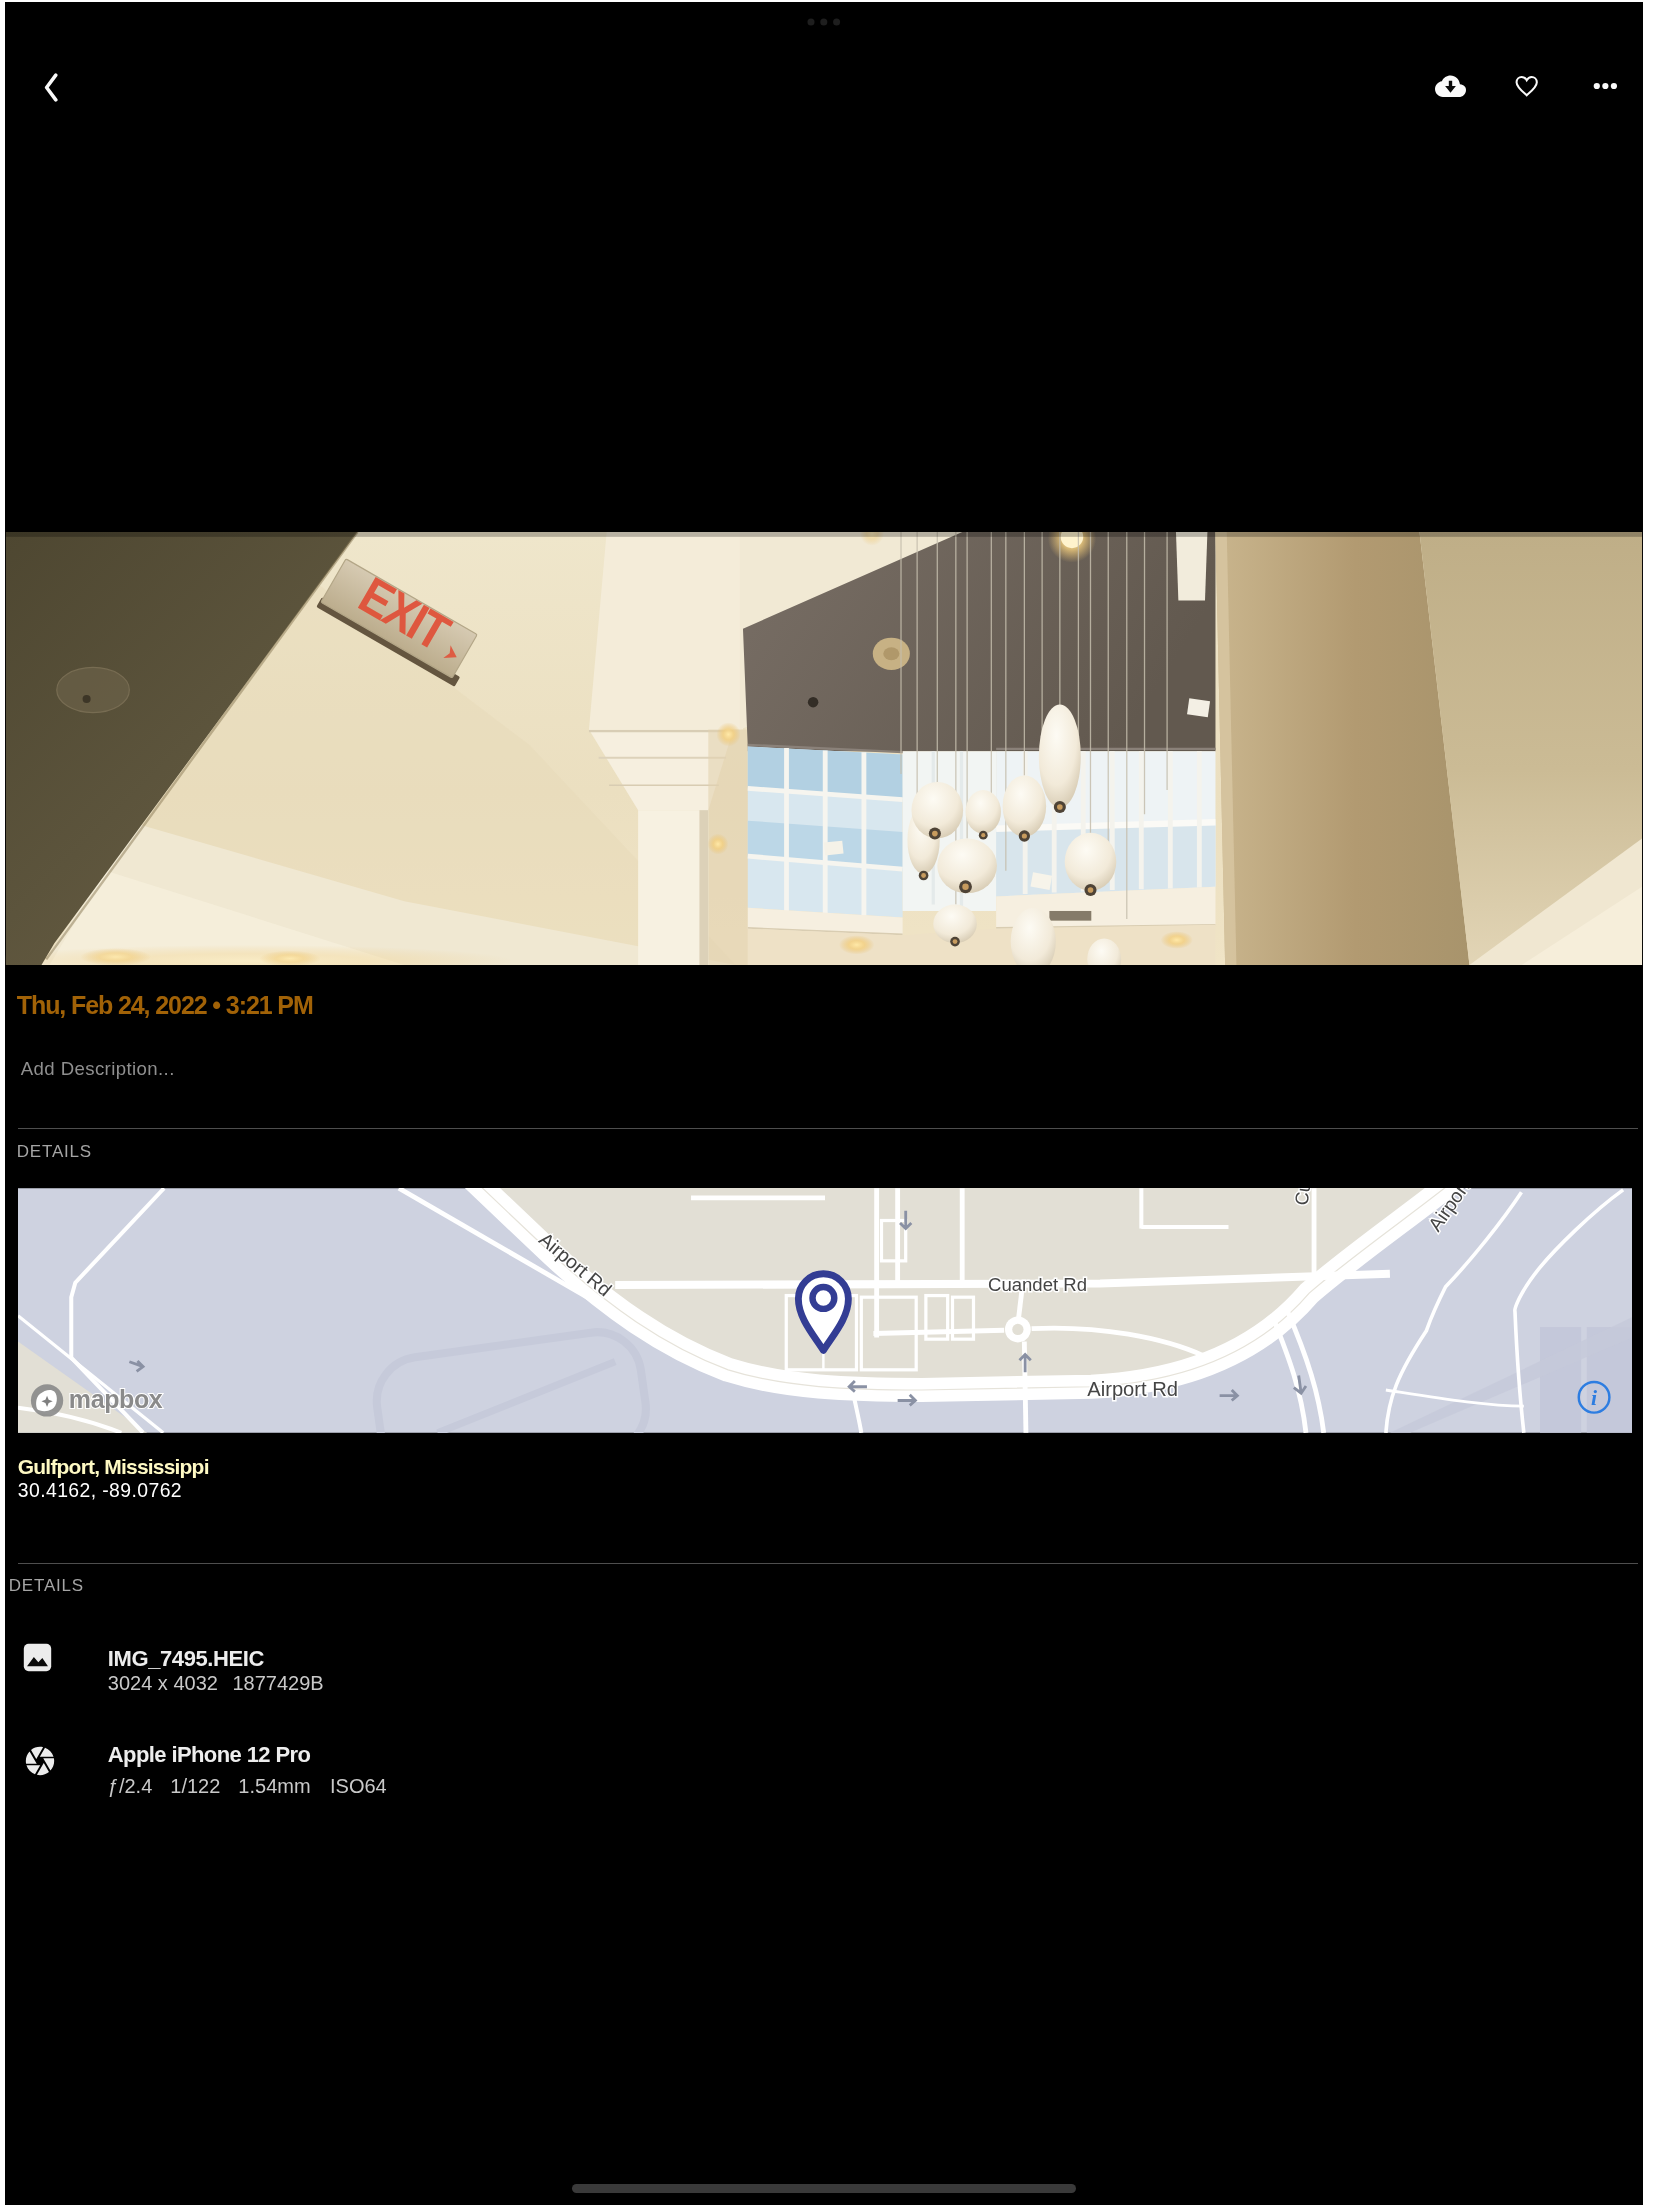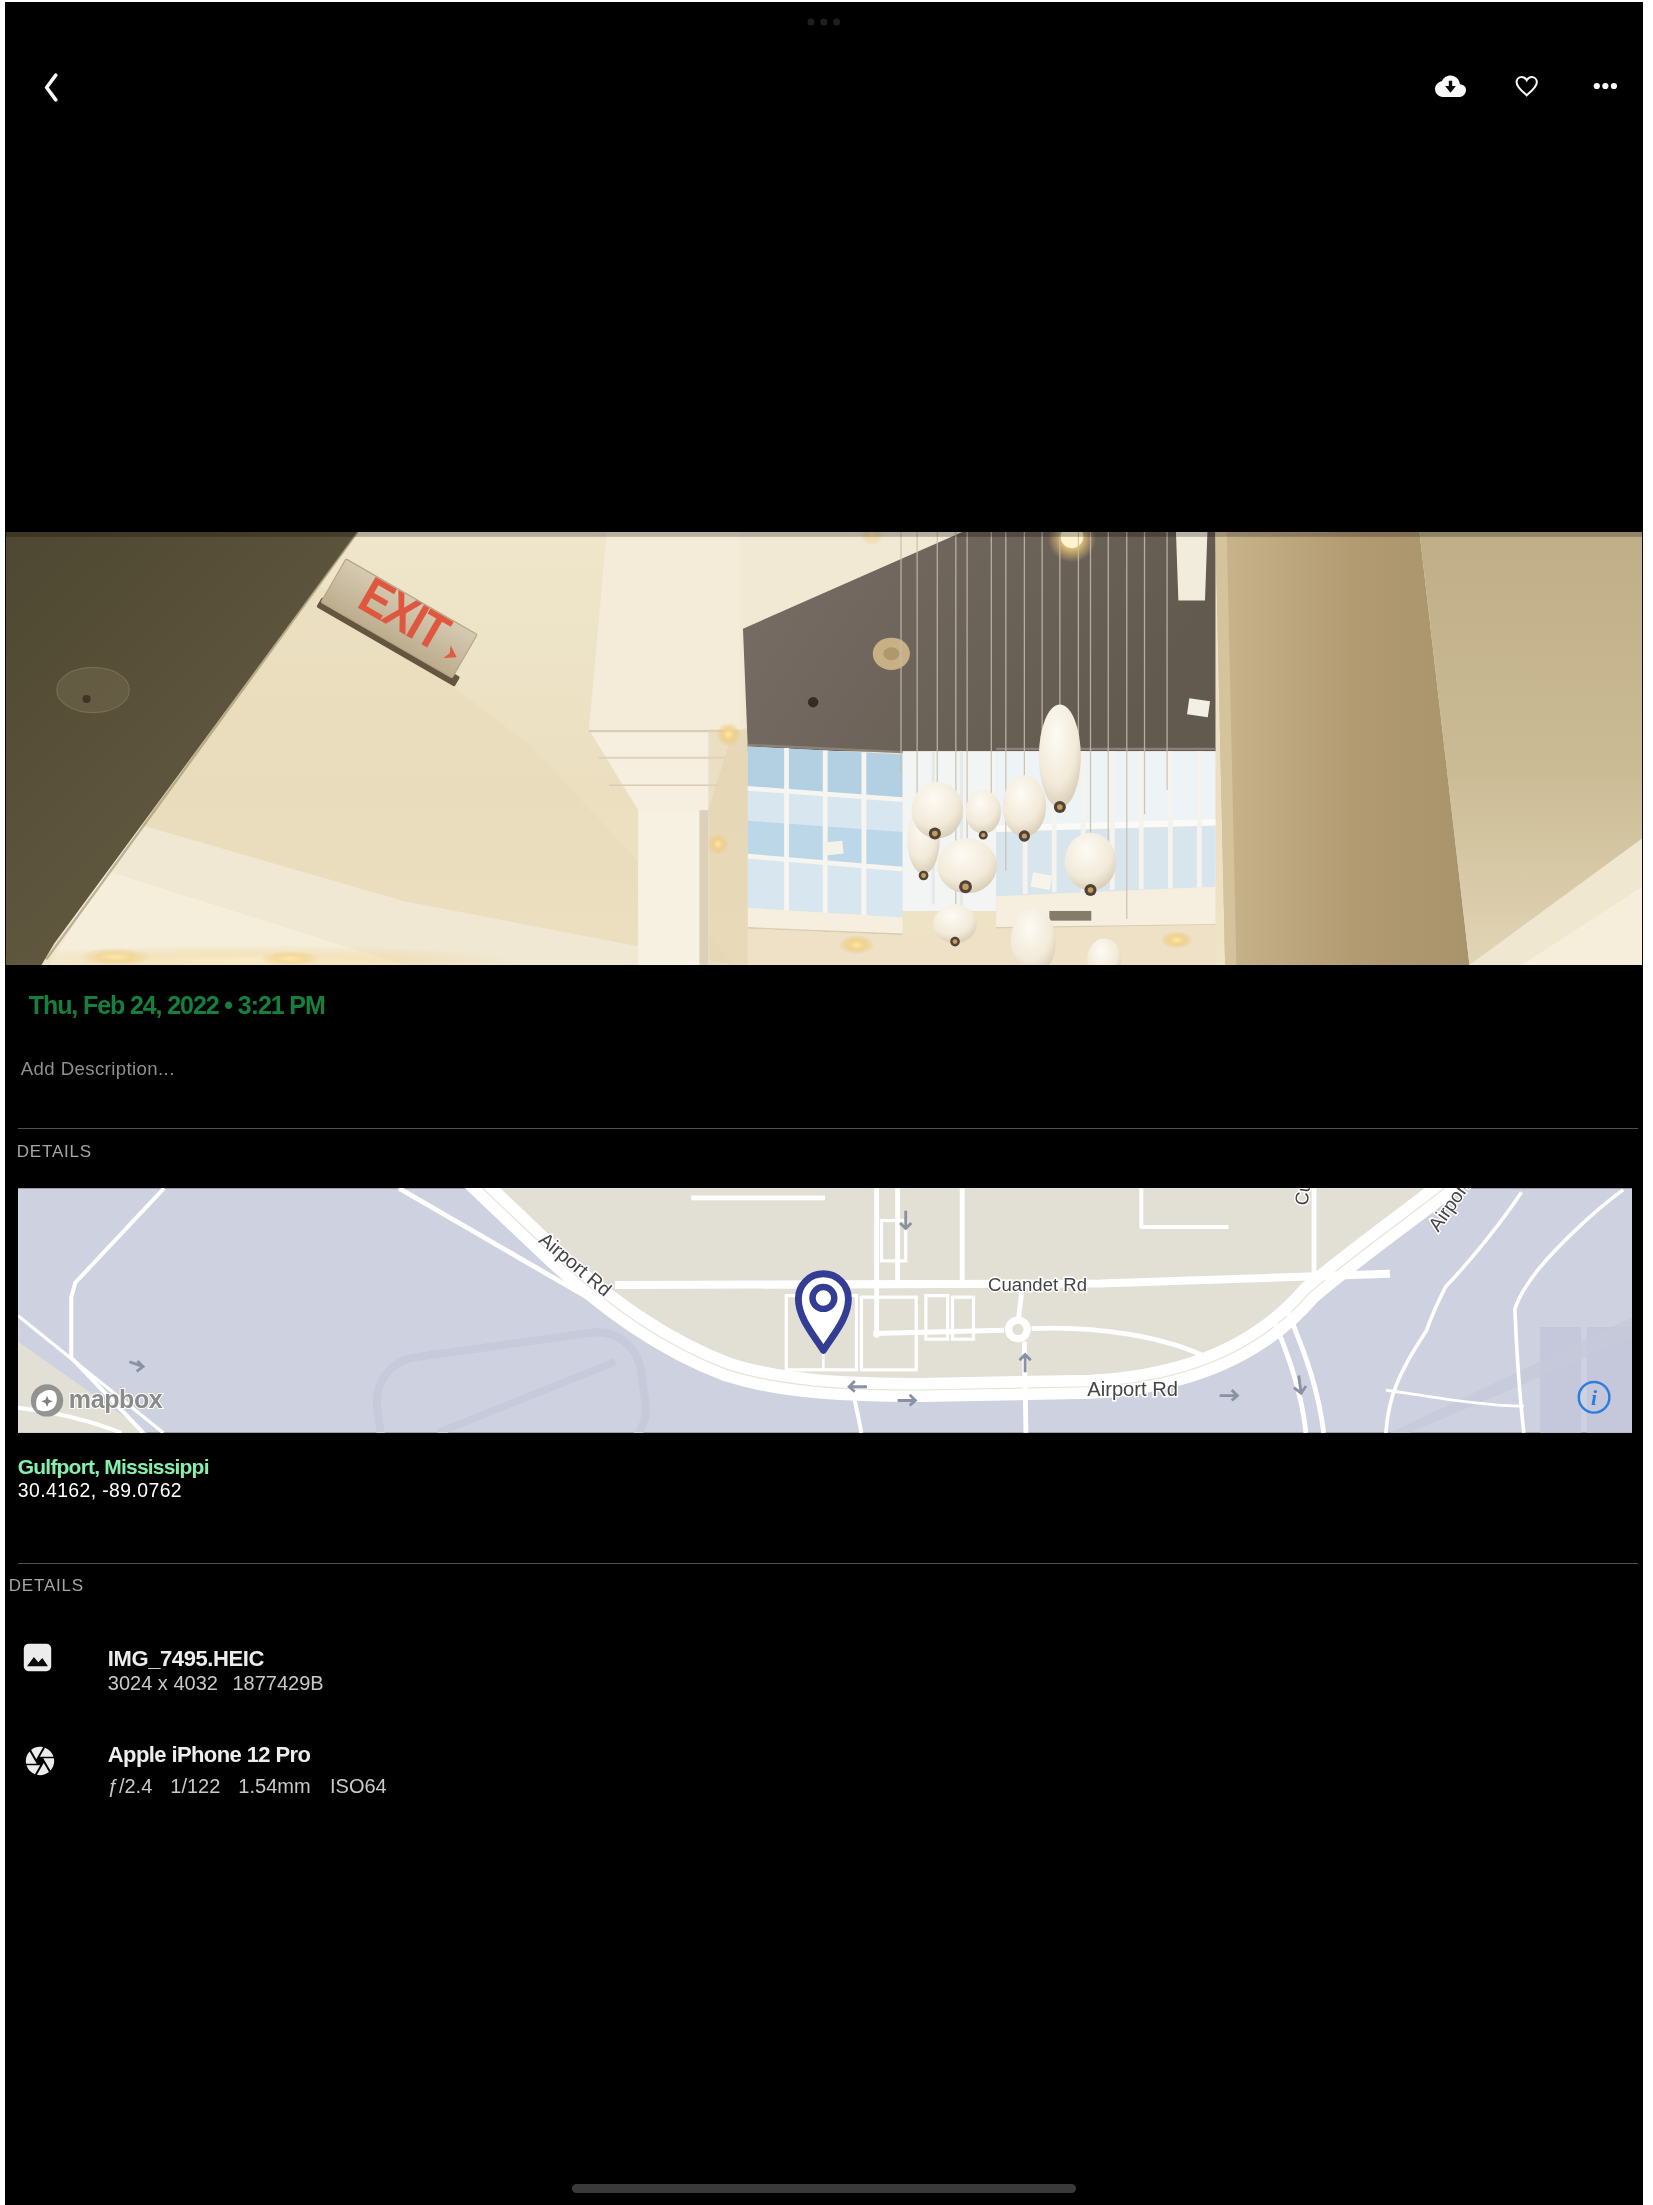--- a/index.html
+++ b/index.html
@@ -246,21 +246,21 @@
 
 <polygon points="1753,0 2029,0 2029,537 1815,537" fill="url(#gRWall)"></polygon>
 
 <polygon points="1815,537 2029,380 2029,537" fill="#f0e7d1"></polygon>
 <polygon points="1880,537 2029,440 2029,537" fill="#f6eeda"></polygon>
 
 <rect x="0" y="0" width="2029" height="6" fill="#000000" opacity="0.25"></rect>
 
 </svg>
 
-<div class="abs" style="left:24px;top:989px;font-size:25px;font-weight:bold;color:#15803d;letter-spacing:-1.1px;">Thu, Feb 24, 2022 • 3:21 PM</div>
+<div class="abs" style="left:12px;top:989px;font-size:25px;font-weight:bold;color:#a16207;letter-spacing:-1.1px;">Thu, Feb 24, 2022 • 3:21 PM</div>
 
 <div class="abs" style="left:16px;top:1042px;font-size:18.6px;color:#8f8f8f;letter-spacing:0.4px;margin-top:14px;">Add Description...</div>
 
 <div class="abs" style="left:13px;top:1126px;width:1620px;height:1.6px;background:#4e4e4e;"></div>
 
 <div class="abs" style="left:12px;top:1140px;font-size:17px;color:#a5a5a5;letter-spacing:0.8px;">DETAILS</div>
 
 <svg class="abs" style="left:13px;top:1186px;" width="1614" height="245" viewBox="0 0 2000 303">
 
 <rect x="0" y="0" width="2000" height="303" fill="#ced2e0"></rect>
@@ -365,21 +365,21 @@
 <circle cx="36" cy="263" r="20" fill="#8a8a8a" opacity="0.9"></circle>
 <path d="M 45,252 C 50,257 49,270 42,274 C 35,278 26,276 24,274 C 22,271 21,260 27,255 C 33,250 41,248 45,252 Z" fill="#ffffff"></path>
 <path d="M 36,257 L 38,262 L 43,264 L 38,266 L 36,271 L 34,266 L 29,264 L 34,262 Z" fill="#7f7f7f"></path>
 
 <text x="63" y="272" font-size="31" font-weight="bold" fill="#8a8a8a" stroke="#ffffff" stroke-width="2.5" paint-order="stroke" letter-spacing="-0.5" font-family="Liberation Sans, sans-serif">mapbox</text>
 
 <circle cx="1953" cy="259" r="19" fill="none" stroke="#2d7de1" stroke-width="3"></circle>
 <text x="1953" y="269" font-size="27" font-weight="bold" font-style="italic" fill="#2c7ce0" text-anchor="middle" font-family="Liberation Serif, serif">i</text>
 </svg>
 
-<div class="abs" style="left:13px;top:1453px;font-size:21px;font-weight:bold;color:#86efac;letter-spacing:-0.8px;">Gulfport, Mississippi</div>
+<div class="abs" style="left:13px;top:1453px;font-size:21px;font-weight:bold;color:#fef9c3;letter-spacing:-0.8px;">Gulfport, Mississippi</div>
 
 <div class="abs" style="left:13px;top:1477px;font-size:19.4px;color:#ffffff;letter-spacing:0.4px;">30.4162, -89.0762</div>
 
 <div class="abs" style="left:13px;top:1561px;width:1620px;height:1.6px;background:#4e4e4e;"></div>
 
 <div class="abs" style="left:4px;top:1574px;font-size:17px;color:#a5a5a5;letter-spacing:0.8px;">DETAILS</div>
 
 <svg class="abs" style="left:18.6px;top:1641px;" width="29" height="29" viewBox="0 0 36 36">
   <rect x="1" y="1" width="34" height="34" rx="6" fill="#ececec"></rect>
   <path d="M5 29 L13.5 17.5 L19 24 L24 18.5 L31 29 Z" fill="#0a0a0a"></path>

